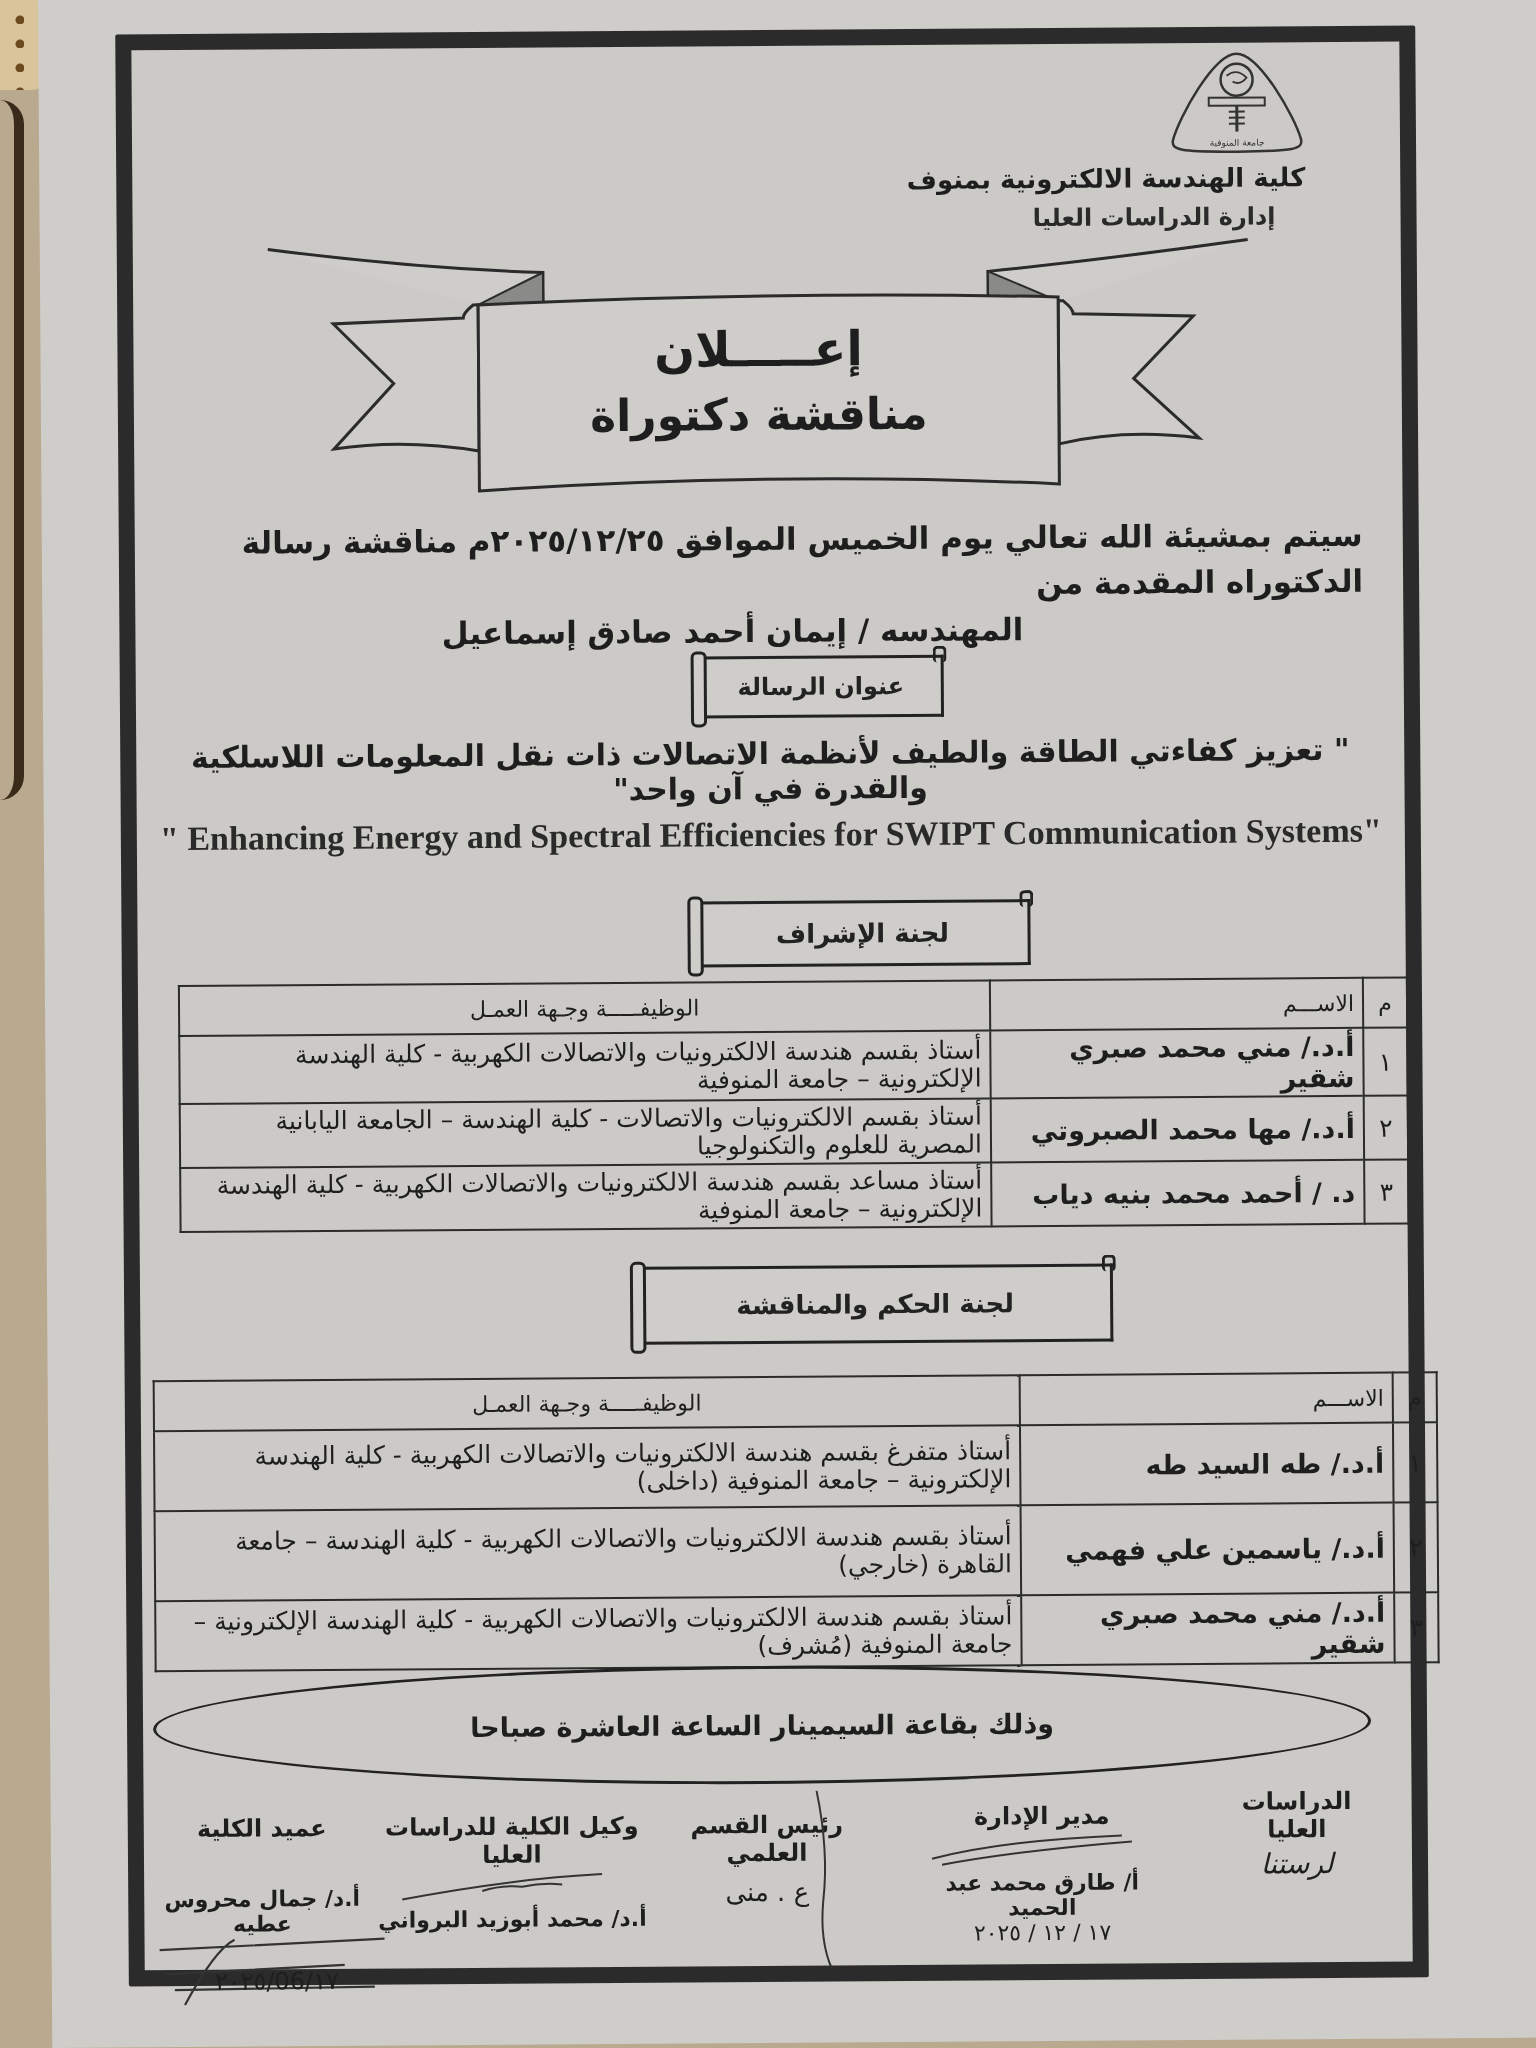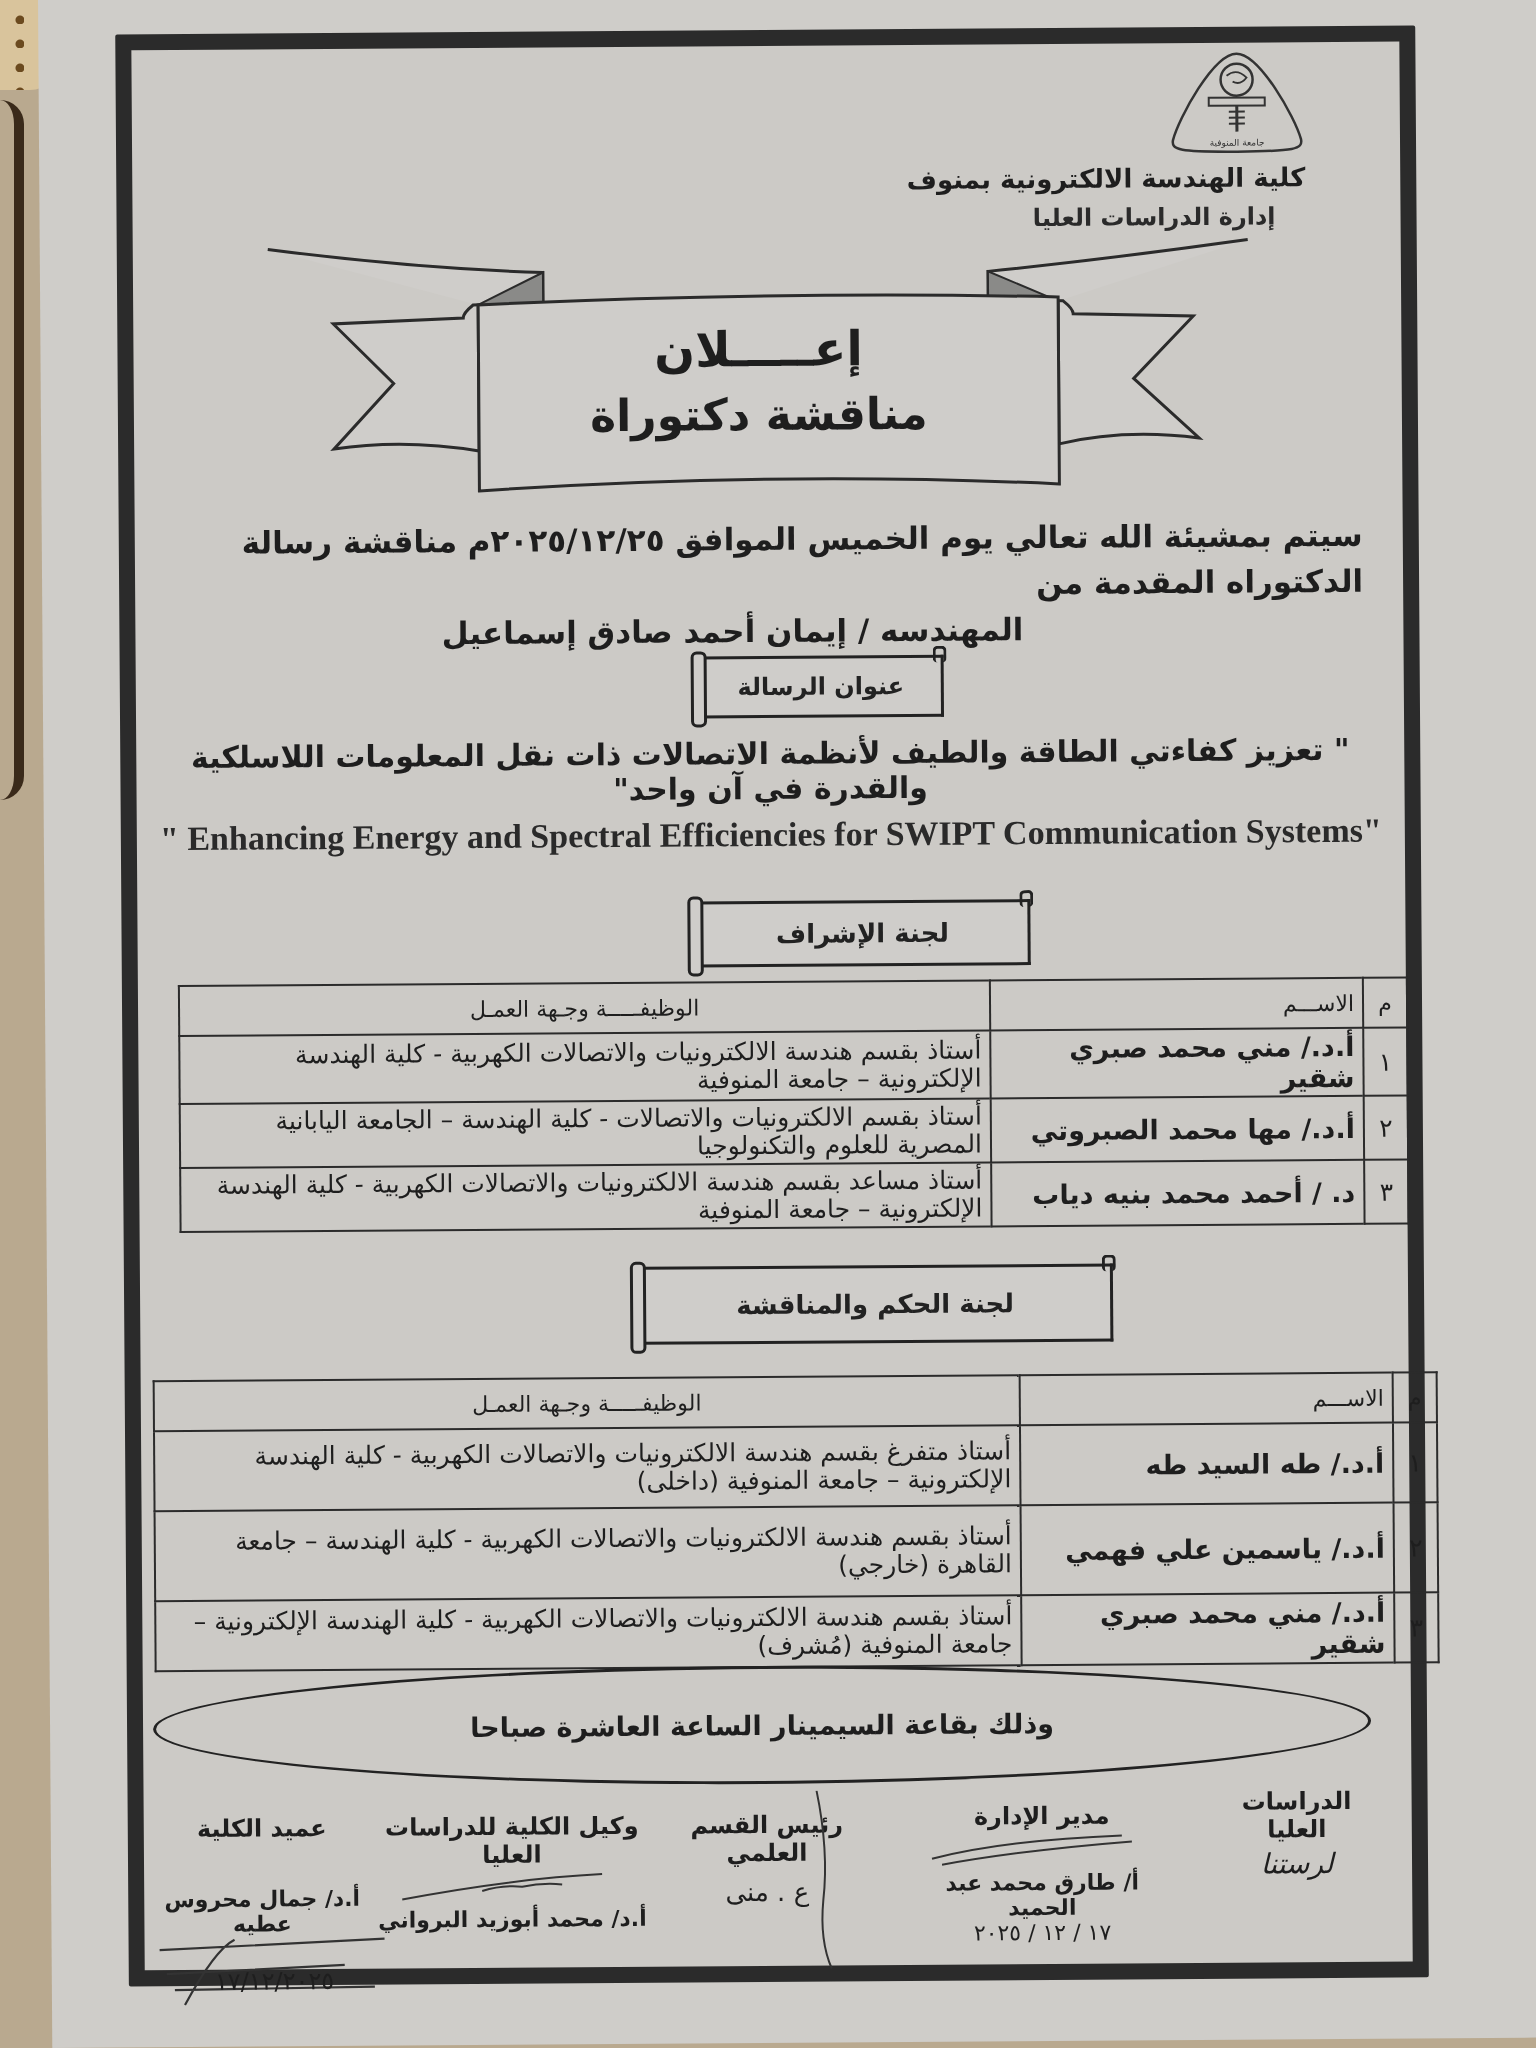--- a/index.html
+++ b/index.html
@@ -243,16 +243,16 @@
       <div class="sig-name">أ.د/ محمد أبوزيد البرواني</div>
     </div>
 
     <div class="sig" style="right:1040px; top:1765px; width:220px;">
       <div class="sig-title">عميد الكلية</div>
       <div class="sig-name" style="margin-top:44px;">أ.د/ جمال محروس عطيه</div>
     </div>
     <svg class="scribble" style="left:10px; top:1880px;" width="260" height="80">
       <path d="M5 20 L230 10 M12 44 L190 36 M30 75 Q60 20 80 10 M20 60 L220 58" stroke="#333" stroke-width="2.2" fill="none"></path>
     </svg>
-    <div class="abs" style="left:70px; top:1918px; font-size:24px; direction:rtl;">١٧/١٢/٢٠٢٥</div>
+    <div class="abs" style="left:70px; top:1918px; font-size:24px; direction:rtl;">١٧/06/٢٠٢٥</div>
 
   </div>
 </div>
 
 </body></html>

